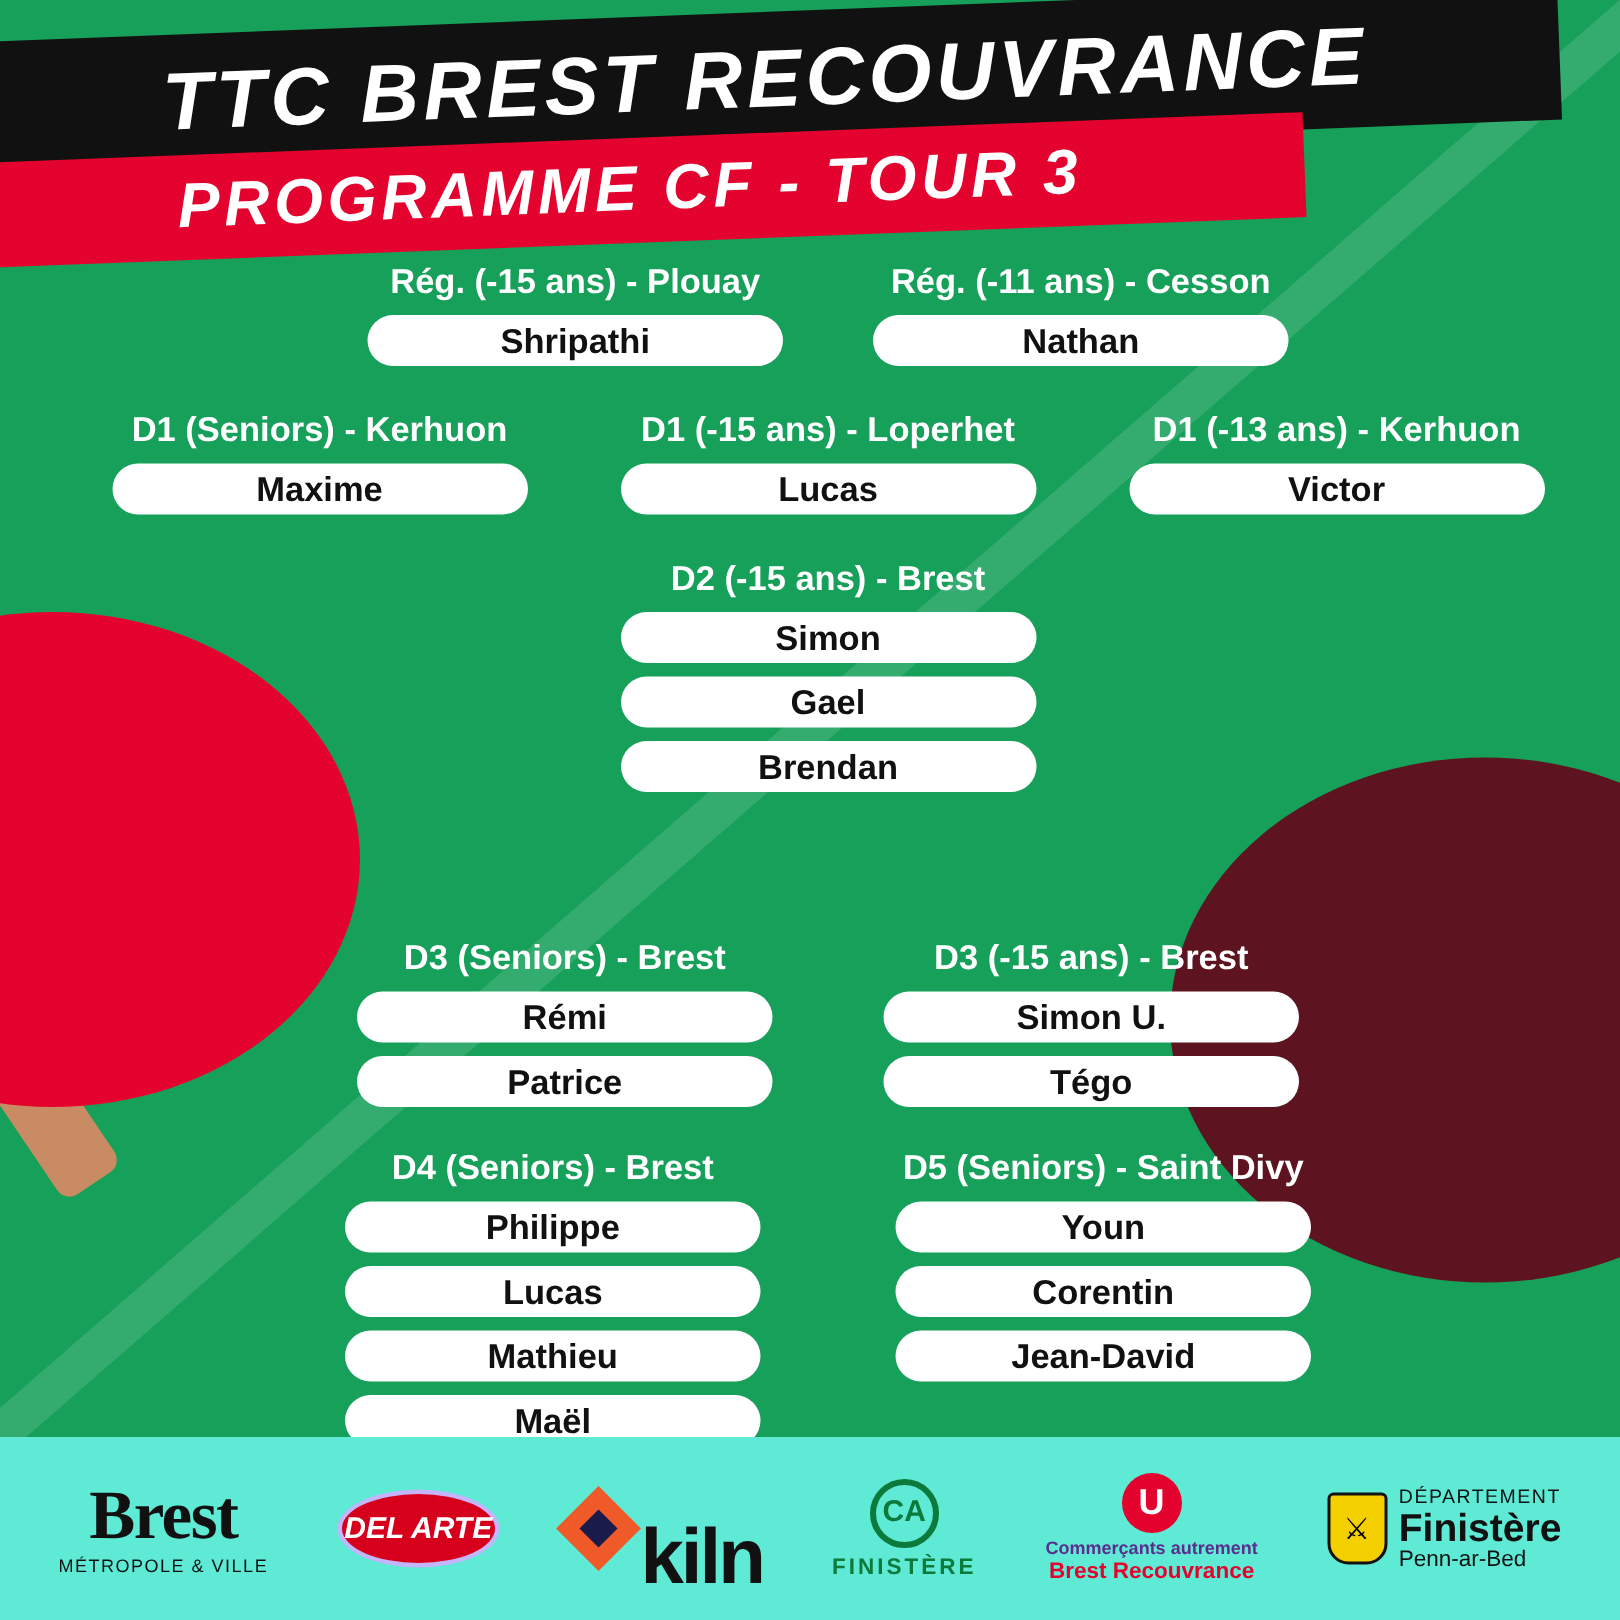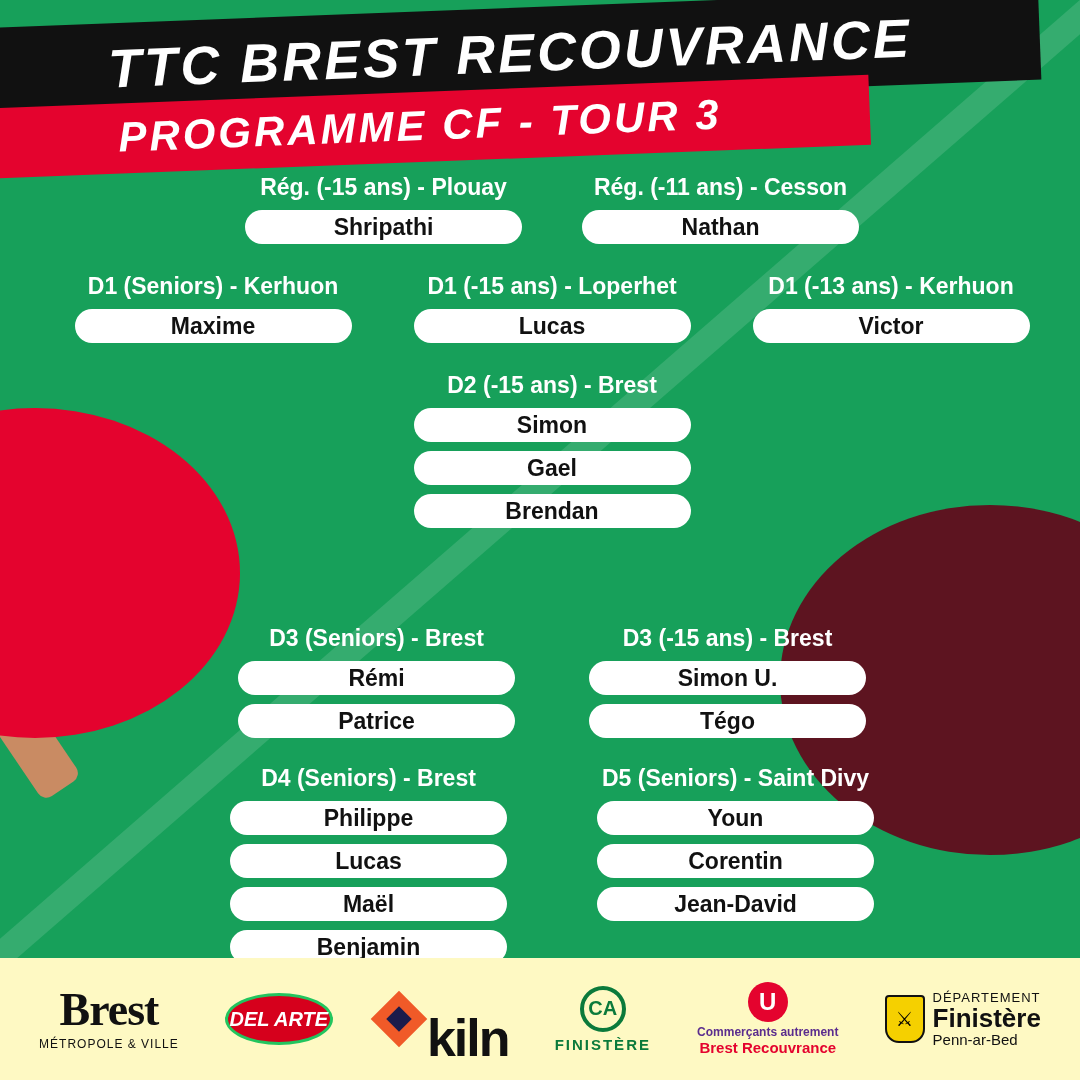--- a/index.html
+++ b/index.html
@@ -193,41 +193,41 @@
   .row-e .pill { width: 277px; }
 
   .col-inner { display: flex; flex-direction: column; align-items: center; }
 
   
   .sponsors {
     position: absolute;
     bottom: 0; left: 0;
     width: 1080px;
     height: 122px;
-    background: #fef9c3;
+    background: #5eead4;
     display: flex;
     align-items: center;
     justify-content: space-around;
     padding: 0 16px;
     z-index: 6;
   }
   .sp { display: flex; flex-direction: column; align-items: center; justify-content: center; }
 
   .sp-brest .brest-word {
     font-size: 46px; font-weight: bold; color: #111; letter-spacing: -1px; line-height: 1;
     font-family: "Liberation Serif", serif;
   }
   .sp-brest .brest-sub {
     font-size: 12px; color: #111; letter-spacing: 1px; margin-top: 4px;
   }
 
   .sp-delarte .oval {
     background: #d6001c; color: #fff; border-radius: 50%;
     width: 108px; height: 52px; display: flex; align-items: center; justify-content: center;
-    font-size: 20px; font-weight: bold; font-style: italic; border: 3px solid #22c55e;
+    font-size: 20px; font-weight: bold; font-style: italic; border: 3px solid #c4b5fd;
   }
 
   .sp-kiln { display: flex; flex-direction: row; align-items: center; gap: 8px; }
   .sp-kiln .diamond {
     width: 40px; height: 40px; background: #f05a28; transform: rotate(45deg);
     display: flex; align-items: center; justify-content: center;
   }
   .sp-kiln .diamond::after {
     content: ""; width: 18px; height: 18px; background: #1b1b4b; transform: rotate(0deg);
   }
@@ -351,20 +351,21 @@
       </div>
     </div>
   </div>
 
   <div class="row row-e">
     <div class="group">
       <div class="group-title">D4 (Seniors) - Brest</div>
       <div class="col-inner">
         <div class="pill">Philippe</div>
         <div class="pill">Lucas</div>
+        <div class="pill">Mathieu</div>
         <div class="pill">Maël</div>
         <div class="pill">Benjamin</div>
       </div>
     </div>
     <div class="group">
       <div class="group-title">D5 (Seniors) - Saint Divy</div>
       <div class="col-inner">
         <div class="pill">Youn</div>
         <div class="pill">Corentin</div>
         <div class="pill">Jean-David</div>

